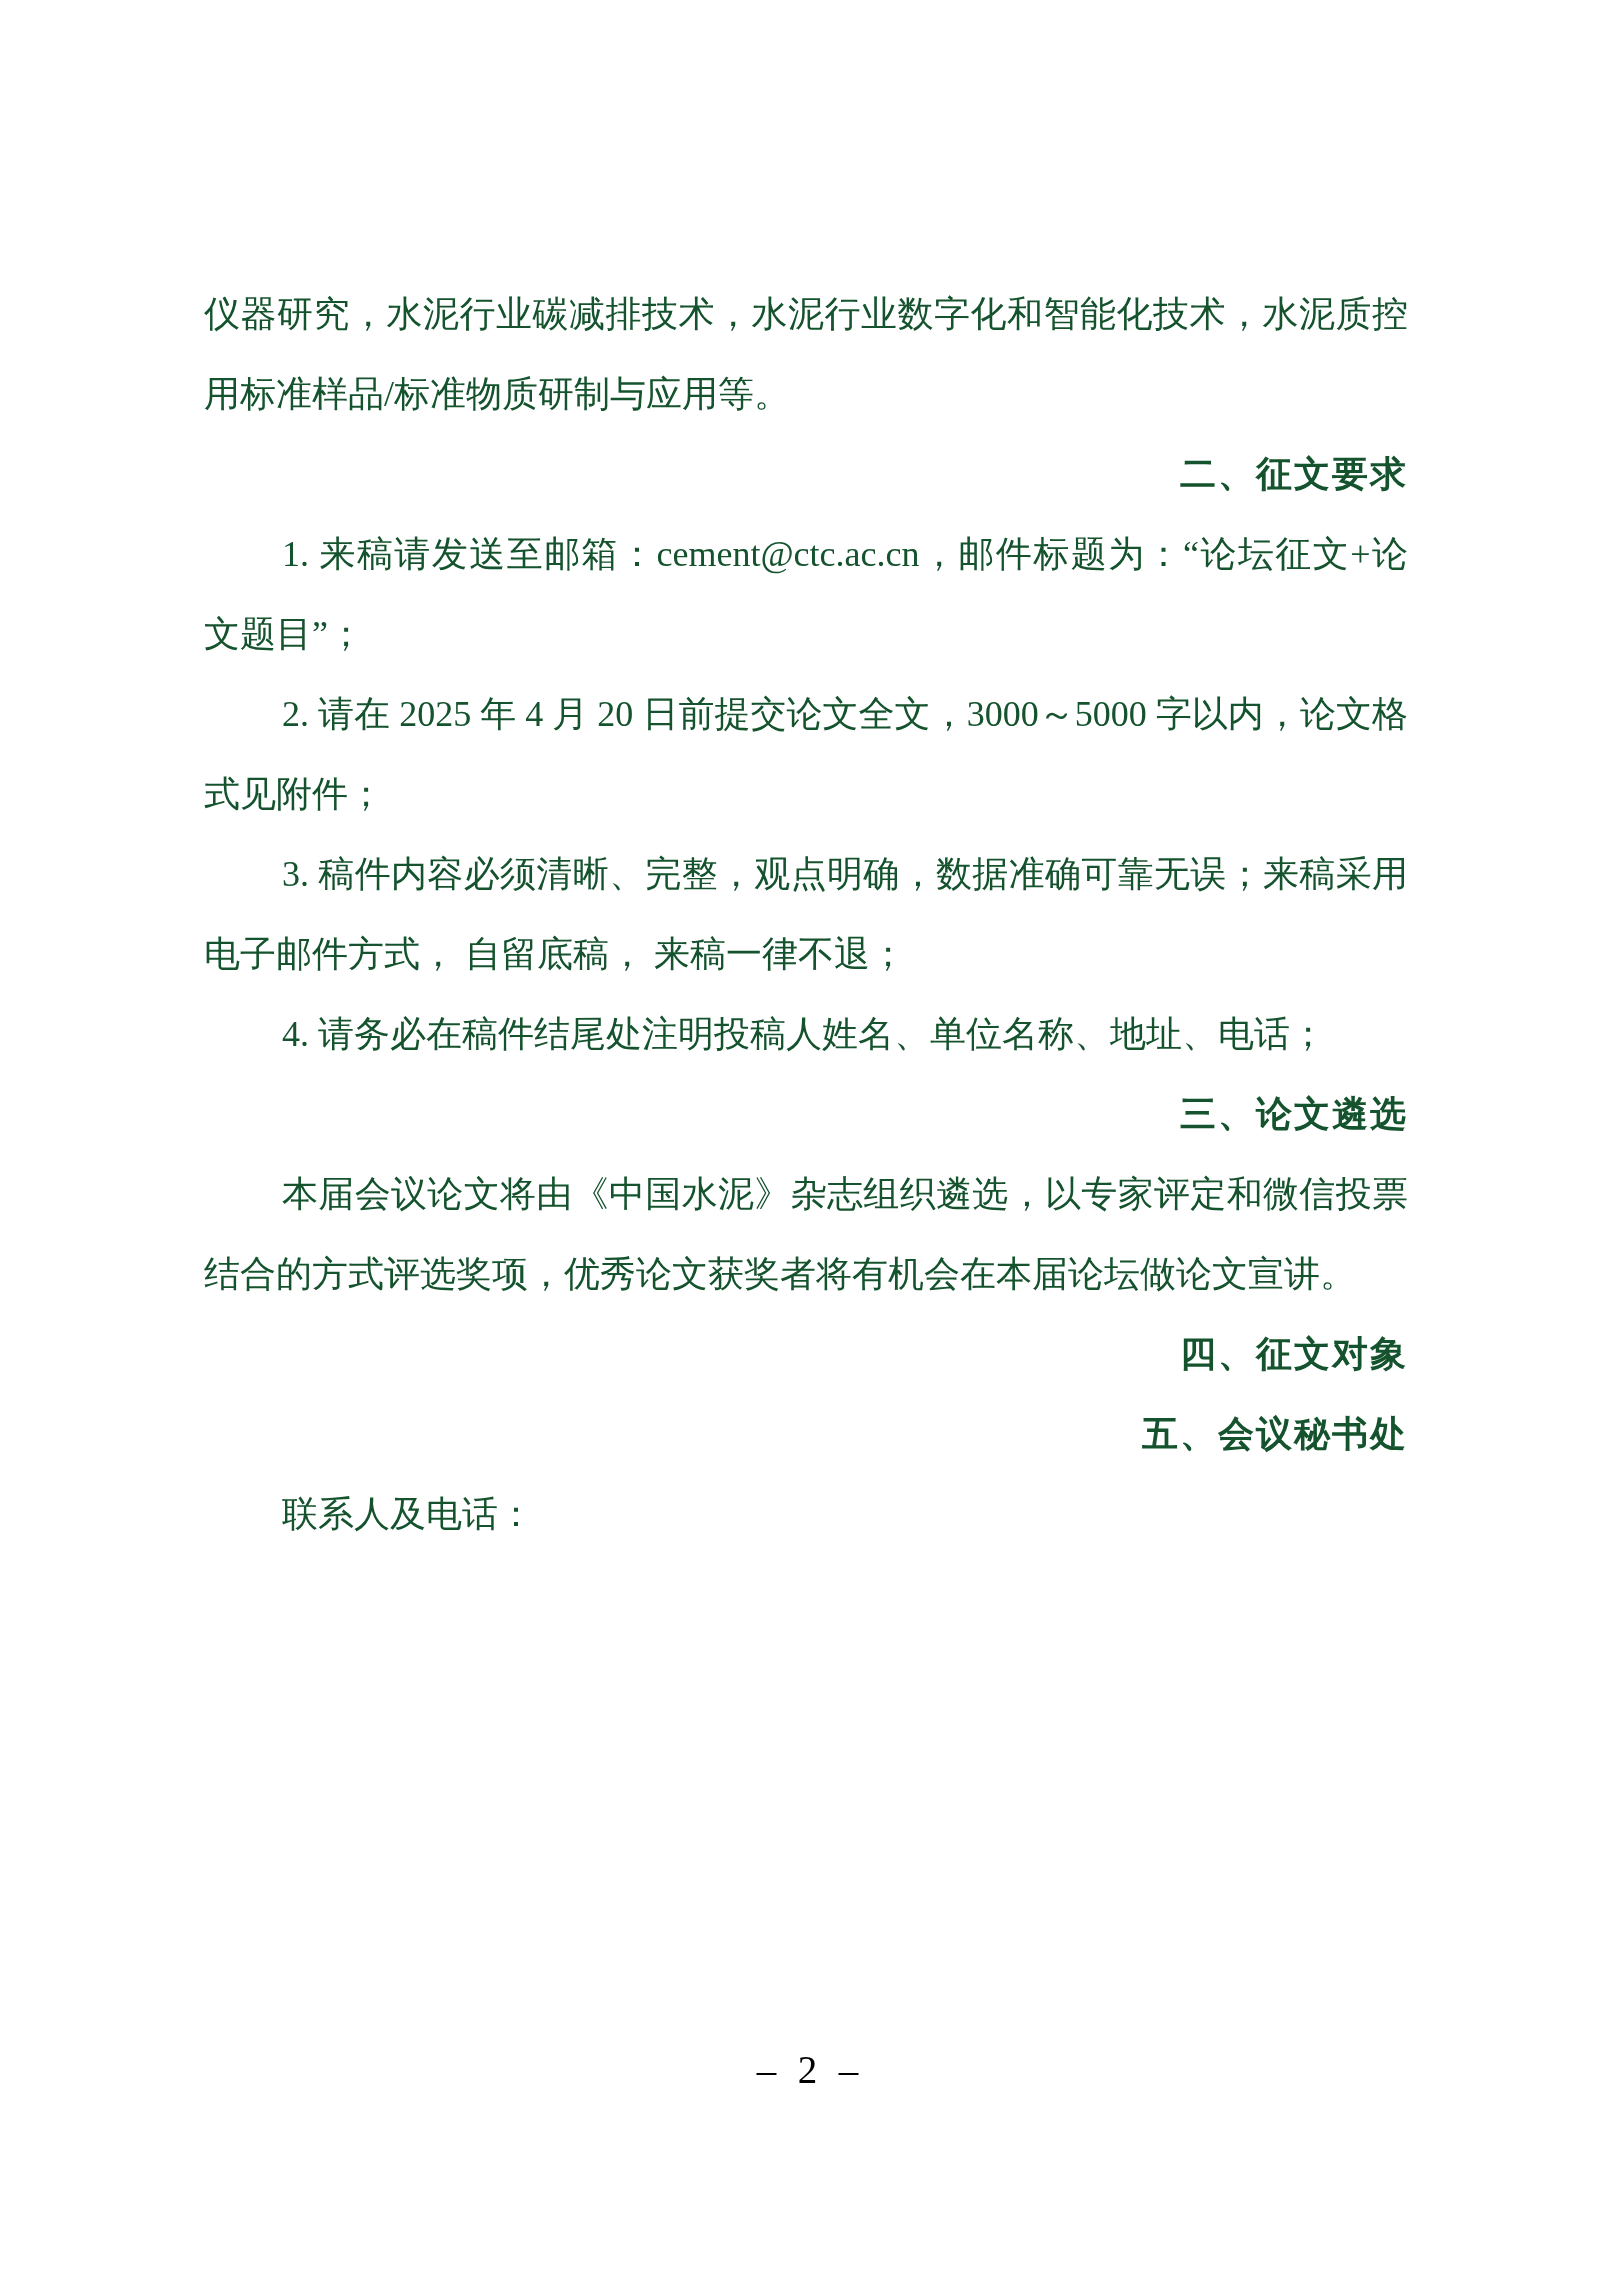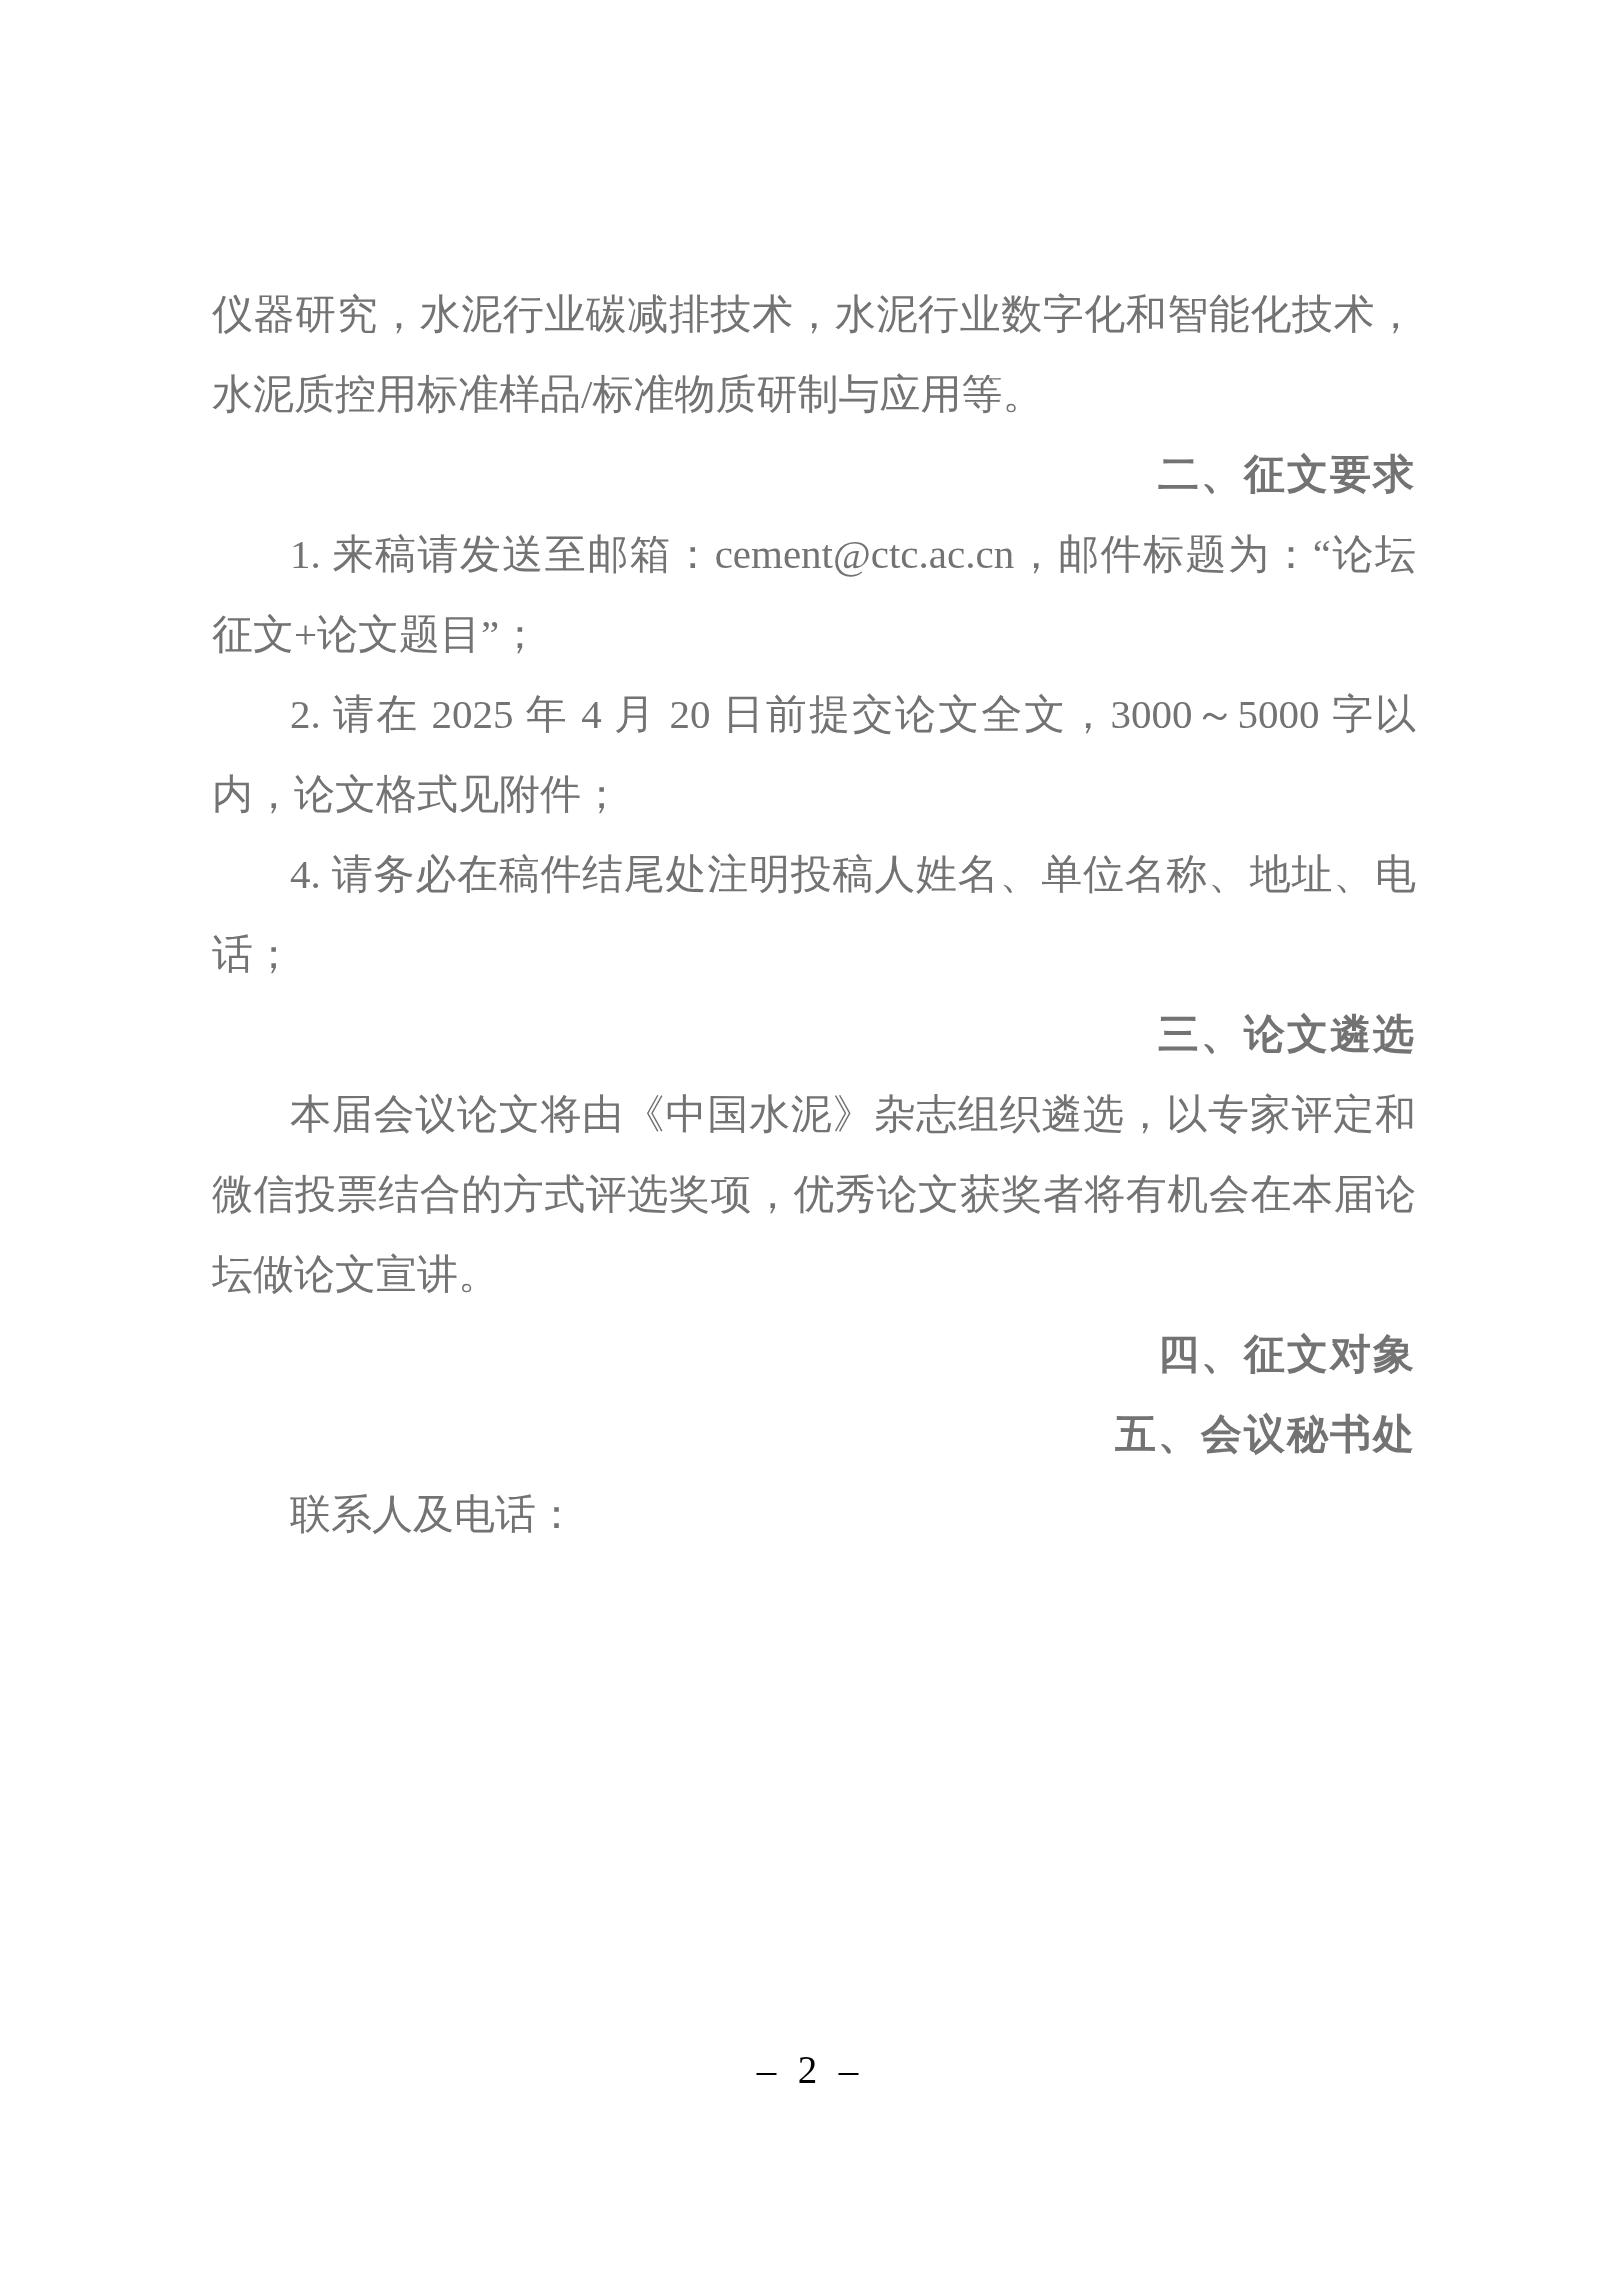--- a/index.html
+++ b/index.html
@@ -9,26 +9,26 @@
   }
   .page {
     position: relative;
     width: 1621px;
     height: 2293px;
     background: #ffffff;
     overflow: hidden;
   }
   .content {
     position: absolute;
-    left: 212px;
+    left: 204px;
     top: 274px;
     width: 1204px;
-    color: #737373;
+    color: #14532d;
     font-family: "Liberation Serif", "DejaVu Serif", serif;
-    font-size: 41px;
+    font-size: 36px;
     line-height: 80px;
     text-align: justify;
     text-justify: inter-character;
   }
   .content p {
     margin: 0;
     padding: 0;
   }
   p.indent {
     text-indent: 78px;
@@ -59,20 +59,21 @@
 
   <div class="content">
     <p>仪器研究，水泥行业碳减排技术，水泥行业数字化和智能化技术，水泥质控用标准样品/标准物质研制与应用等。</p>
 
     <p class="heading">二、征文要求</p>
 
     <p class="indent">1. 来稿请发送至邮箱：cement@ctc.ac.cn，邮件标题为：“论坛征文+论文题目”；</p>
 
     <p class="indent">2. 请在 2025 年 4 月 20 日前提交论文全文，3000～5000 字以内，论文格式见附件；</p>
 
+    <p class="indent">3. 稿件内容必须清晰、完整，观点明确，数据准确可靠无误；来稿采用电子邮件方式， 自留底稿， 来稿一律不退；</p>
 
     <p class="indent">4. 请务必在稿件结尾处注明投稿人姓名、单位名称、地址、电话；</p>
 
 
     <p class="heading">三、论文遴选</p>
 
     <p class="indent">本届会议论文将由《中国水泥》杂志组织遴选，以专家评定和微信投票结合的方式评选奖项，优秀论文获奖者将有机会在本届论坛做论文宣讲。</p>
 
     <p class="heading">四、征文对象</p>
 

